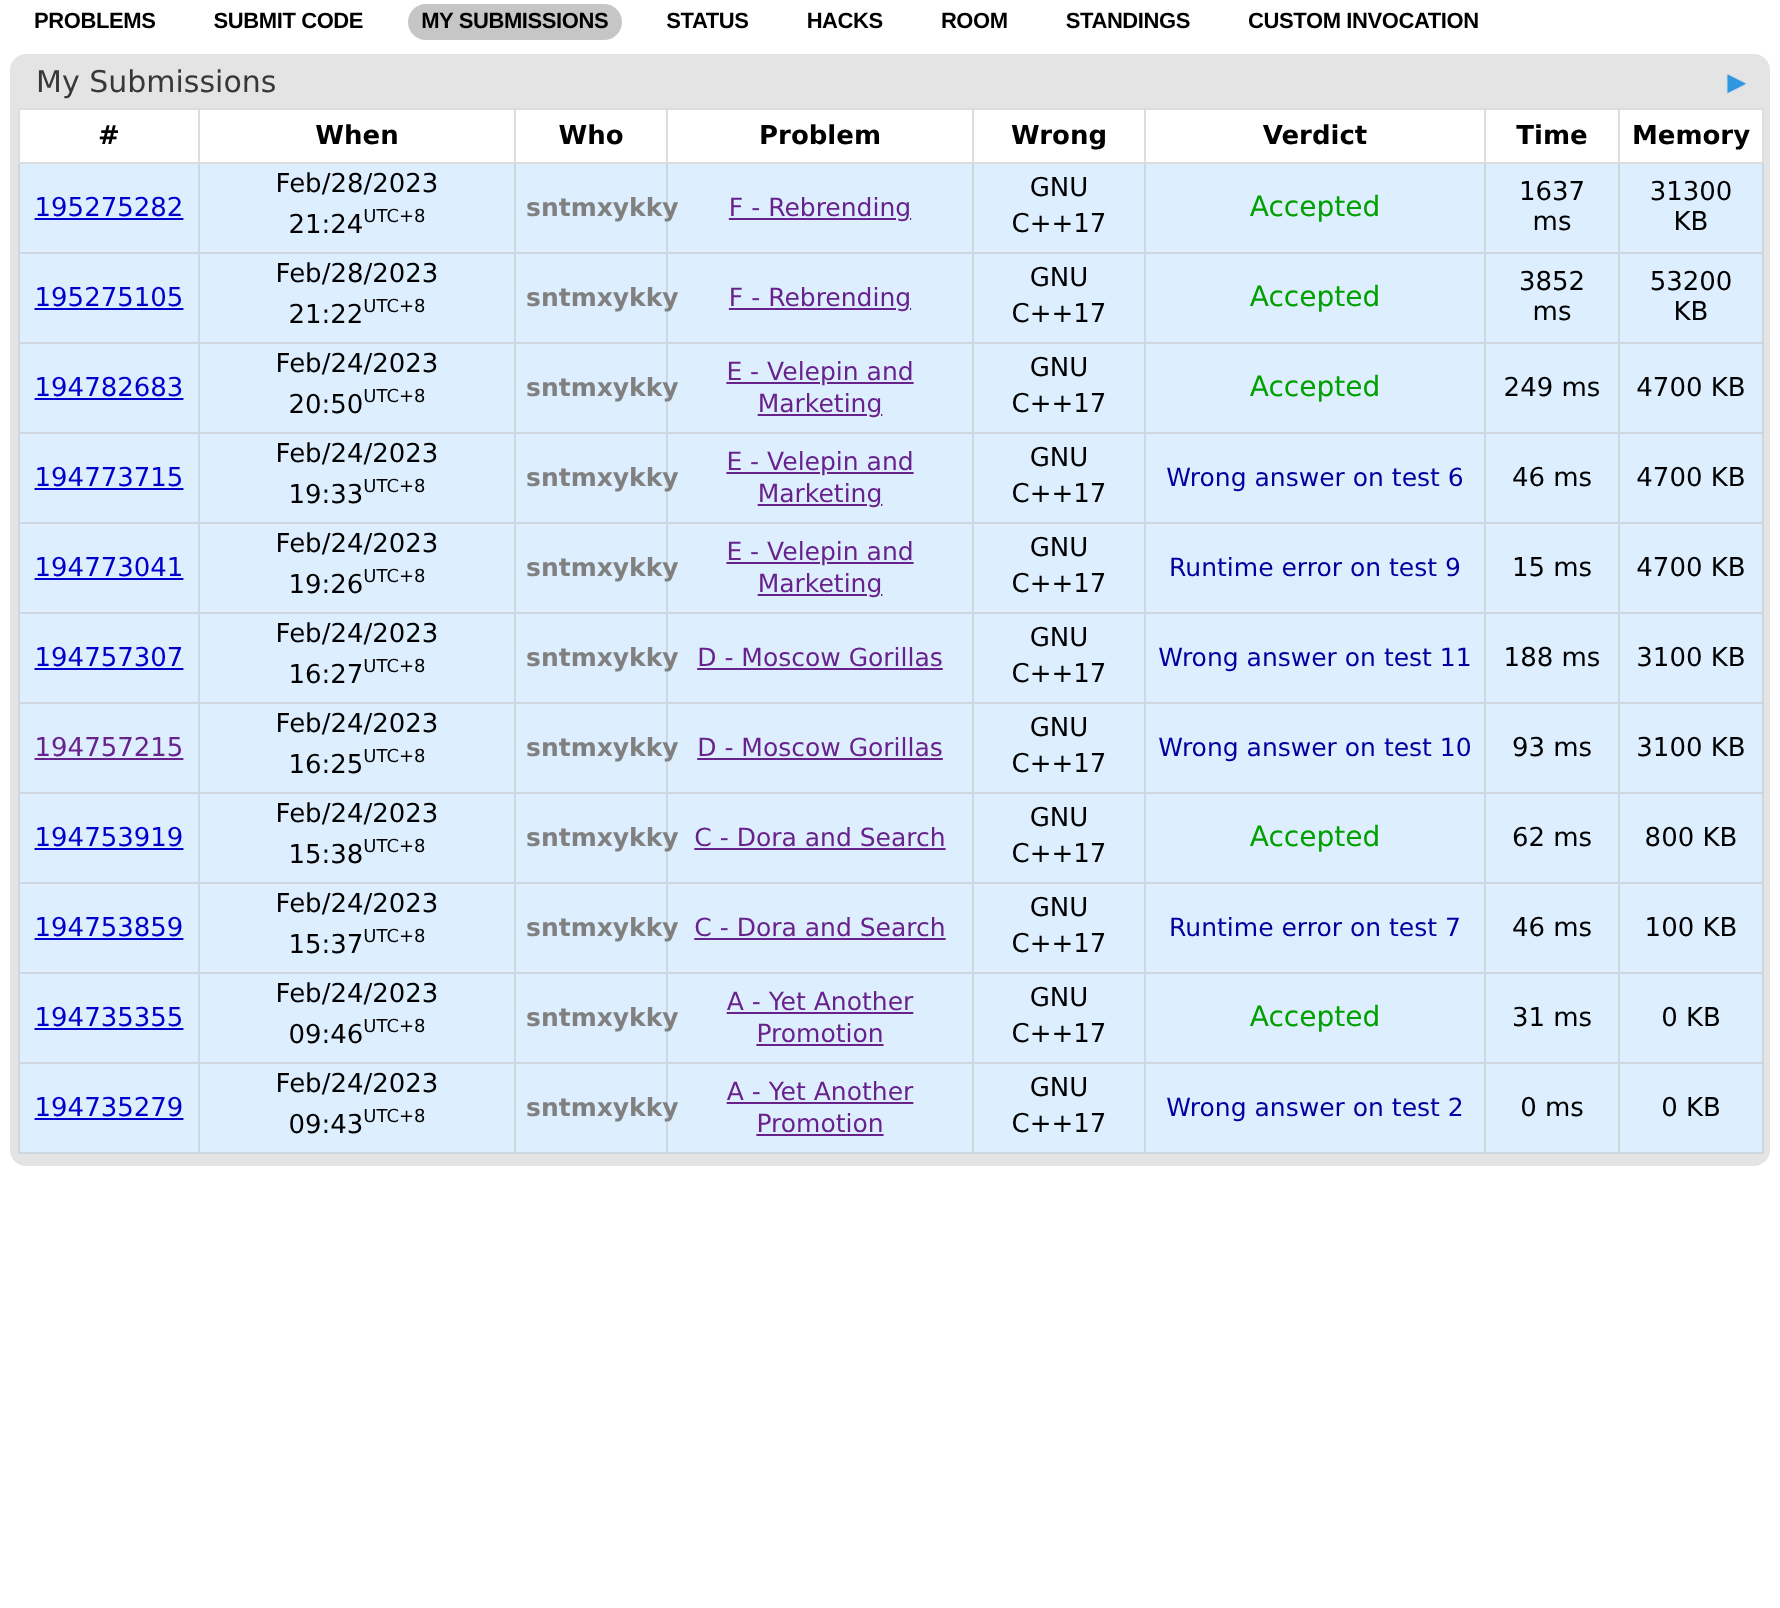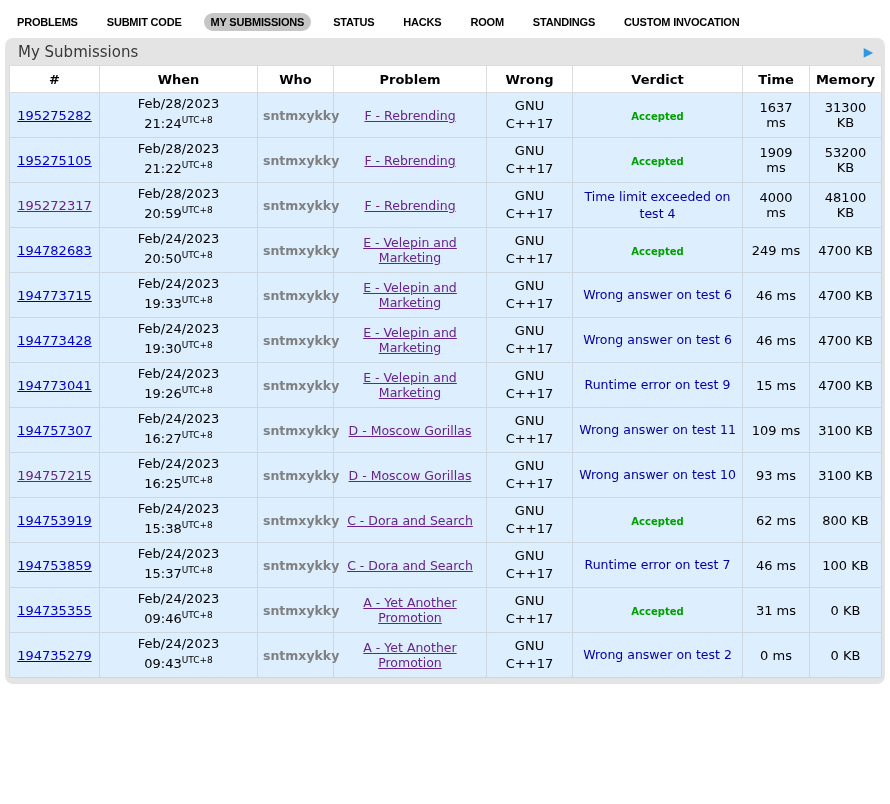--- a/index.html
+++ b/index.html
@@ -1,20 +1,20 @@
 <!DOCTYPE html>
 <html style="--accent-blue: #2f96e0; --panel-bg: #e4e4e4; --pill-bg: #c6c6c6; --row-bg: #ddeeff; --link-blue: #0000cc; --link-visited: #68228b; --verdict-green: #00a000; --verdict-blue: #0000a0;"><head>
 <meta charset="utf-8">
 <style>
   * { box-sizing: border-box; }
   html,body { margin:0; padding:0; background:#fff; }
   body { font-family:"DejaVu Sans","Liberation Sans",sans-serif; width:890px; }
 
   
-  .topnav { padding:13px 6px 6px 10px; display:flex; align-items:flex-start; }
+  .topnav { padding:2px 6px 6px 10px; display:flex; align-items:flex-start; }
   .nav-item {
     font-size:11px; font-weight:bold; color:#000; text-decoration:none;
     letter-spacing:-0.2px; margin-right:15px; padding:3px 7px; white-space:nowrap;
     font-family:"Liberation Sans",sans-serif;
   }
   .nav-item.active { background:var(--pill-bg); border-radius:10px; }
 
   
   .panel { margin:1px 5px 0 5px; background:var(--panel-bg); border-radius:8px; padding:0 4px 6px 4px; }
   .panel-header { height:27px; display:flex; align-items:center; padding:0 8px 0 9px; }
@@ -35,21 +35,21 @@
   .col-id{width:90px}.col-when{width:158px}.col-who{width:76px}.col-problem{width:153px}
   .col-lang{width:86px}.col-verdict{width:170px}.col-time{width:67px}.col-memory{width:72px}
 
   a.sub-link { color:var(--link-blue); text-decoration:underline; }
   a.sub-link.visited { color:var(--link-visited); }
   a.user-link { color:#808080; font-weight:bold; text-decoration:none; font-size:12.5px; }
   a.problem-link { color:var(--link-visited); text-decoration:underline; font-size:12.5px; }
   .when-line { line-height:1.45; }
   .when-line sup { font-size:9px; }
   .lang-cell { white-space:pre-line; line-height:1.35; }
-  .verdict-ok { color:var(--verdict-green); font-weight:bold; font-size:10px; }
+  .verdict-ok { color:var(--verdict-green); font-weight:normal; font-size:14px; }
   .verdict-bad { color:var(--verdict-blue); font-size:12.5px; line-height:1.4; }
 </style>
 </head>
 <body>
 
 <nav class="topnav">
     <a class="nav-item" href="#">PROBLEMS</a>
     <a class="nav-item" href="#">SUBMIT CODE</a>
     <a class="nav-item active" href="#">MY SUBMISSIONS</a>
     <a class="nav-item" href="#">STATUS</a>
@@ -104,35 +104,22 @@
         <tr>
           <td><a class="sub-link" href="#">195275105</a></td>
           <td>
             <div class="when-line">Feb/28/2023<br>21:22<sup>UTC+8</sup></div>
           </td>
           <td><a class="user-link" href="#">sntmxykky</a></td>
           <td><a class="problem-link" href="#">F - Rebrending</a></td>
           <td class="lang-cell">GNU
 C++17</td>
           <td><span class="verdict-ok">Accepted</span></td>
-          <td>1909 ms</td>
+          <td>3852 ms</td>
           <td>53200 KB</td>
-        </tr>
-        <tr>
-          <td><a class="sub-link visited" href="#">195272317</a></td>
-          <td>
-            <div class="when-line">Feb/28/2023<br>20:59<sup>UTC+8</sup></div>
-          </td>
-          <td><a class="user-link" href="#">sntmxykky</a></td>
-          <td><a class="problem-link" href="#">F - Rebrending</a></td>
-          <td class="lang-cell">GNU
-C++17</td>
-          <td><span class="verdict-bad">Time limit exceeded on test 4</span></td>
-          <td>4000 ms</td>
-          <td>48100 KB</td>
         </tr>
         <tr>
           <td><a class="sub-link" href="#">194782683</a></td>
           <td>
             <div class="when-line">Feb/24/2023<br>20:50<sup>UTC+8</sup></div>
           </td>
           <td><a class="user-link" href="#">sntmxykky</a></td>
           <td><a class="problem-link" href="#">E - Velepin and Marketing</a></td>
           <td class="lang-cell">GNU
 C++17</td>
@@ -147,33 +134,20 @@
           </td>
           <td><a class="user-link" href="#">sntmxykky</a></td>
           <td><a class="problem-link" href="#">E - Velepin and Marketing</a></td>
           <td class="lang-cell">GNU
 C++17</td>
           <td><span class="verdict-bad">Wrong answer on test 6</span></td>
           <td>46 ms</td>
           <td>4700 KB</td>
         </tr>
         <tr>
-          <td><a class="sub-link" href="#">194773428</a></td>
-          <td>
-            <div class="when-line">Feb/24/2023<br>19:30<sup>UTC+8</sup></div>
-          </td>
-          <td><a class="user-link" href="#">sntmxykky</a></td>
-          <td><a class="problem-link" href="#">E - Velepin and Marketing</a></td>
-          <td class="lang-cell">GNU
-C++17</td>
-          <td><span class="verdict-bad">Wrong answer on test 6</span></td>
-          <td>46 ms</td>
-          <td>4700 KB</td>
-        </tr>
-        <tr>
           <td><a class="sub-link" href="#">194773041</a></td>
           <td>
             <div class="when-line">Feb/24/2023<br>19:26<sup>UTC+8</sup></div>
           </td>
           <td><a class="user-link" href="#">sntmxykky</a></td>
           <td><a class="problem-link" href="#">E - Velepin and Marketing</a></td>
           <td class="lang-cell">GNU
 C++17</td>
           <td><span class="verdict-bad">Runtime error on test 9</span></td>
           <td>15 ms</td>
@@ -182,21 +156,21 @@
         <tr>
           <td><a class="sub-link" href="#">194757307</a></td>
           <td>
             <div class="when-line">Feb/24/2023<br>16:27<sup>UTC+8</sup></div>
           </td>
           <td><a class="user-link" href="#">sntmxykky</a></td>
           <td><a class="problem-link" href="#">D - Moscow Gorillas</a></td>
           <td class="lang-cell">GNU
 C++17</td>
           <td><span class="verdict-bad">Wrong answer on test 11</span></td>
-          <td>109 ms</td>
+          <td>188 ms</td>
           <td>3100 KB</td>
         </tr>
         <tr>
           <td><a class="sub-link visited" href="#">194757215</a></td>
           <td>
             <div class="when-line">Feb/24/2023<br>16:25<sup>UTC+8</sup></div>
           </td>
           <td><a class="user-link" href="#">sntmxykky</a></td>
           <td><a class="problem-link" href="#">D - Moscow Gorillas</a></td>
           <td class="lang-cell">GNU

